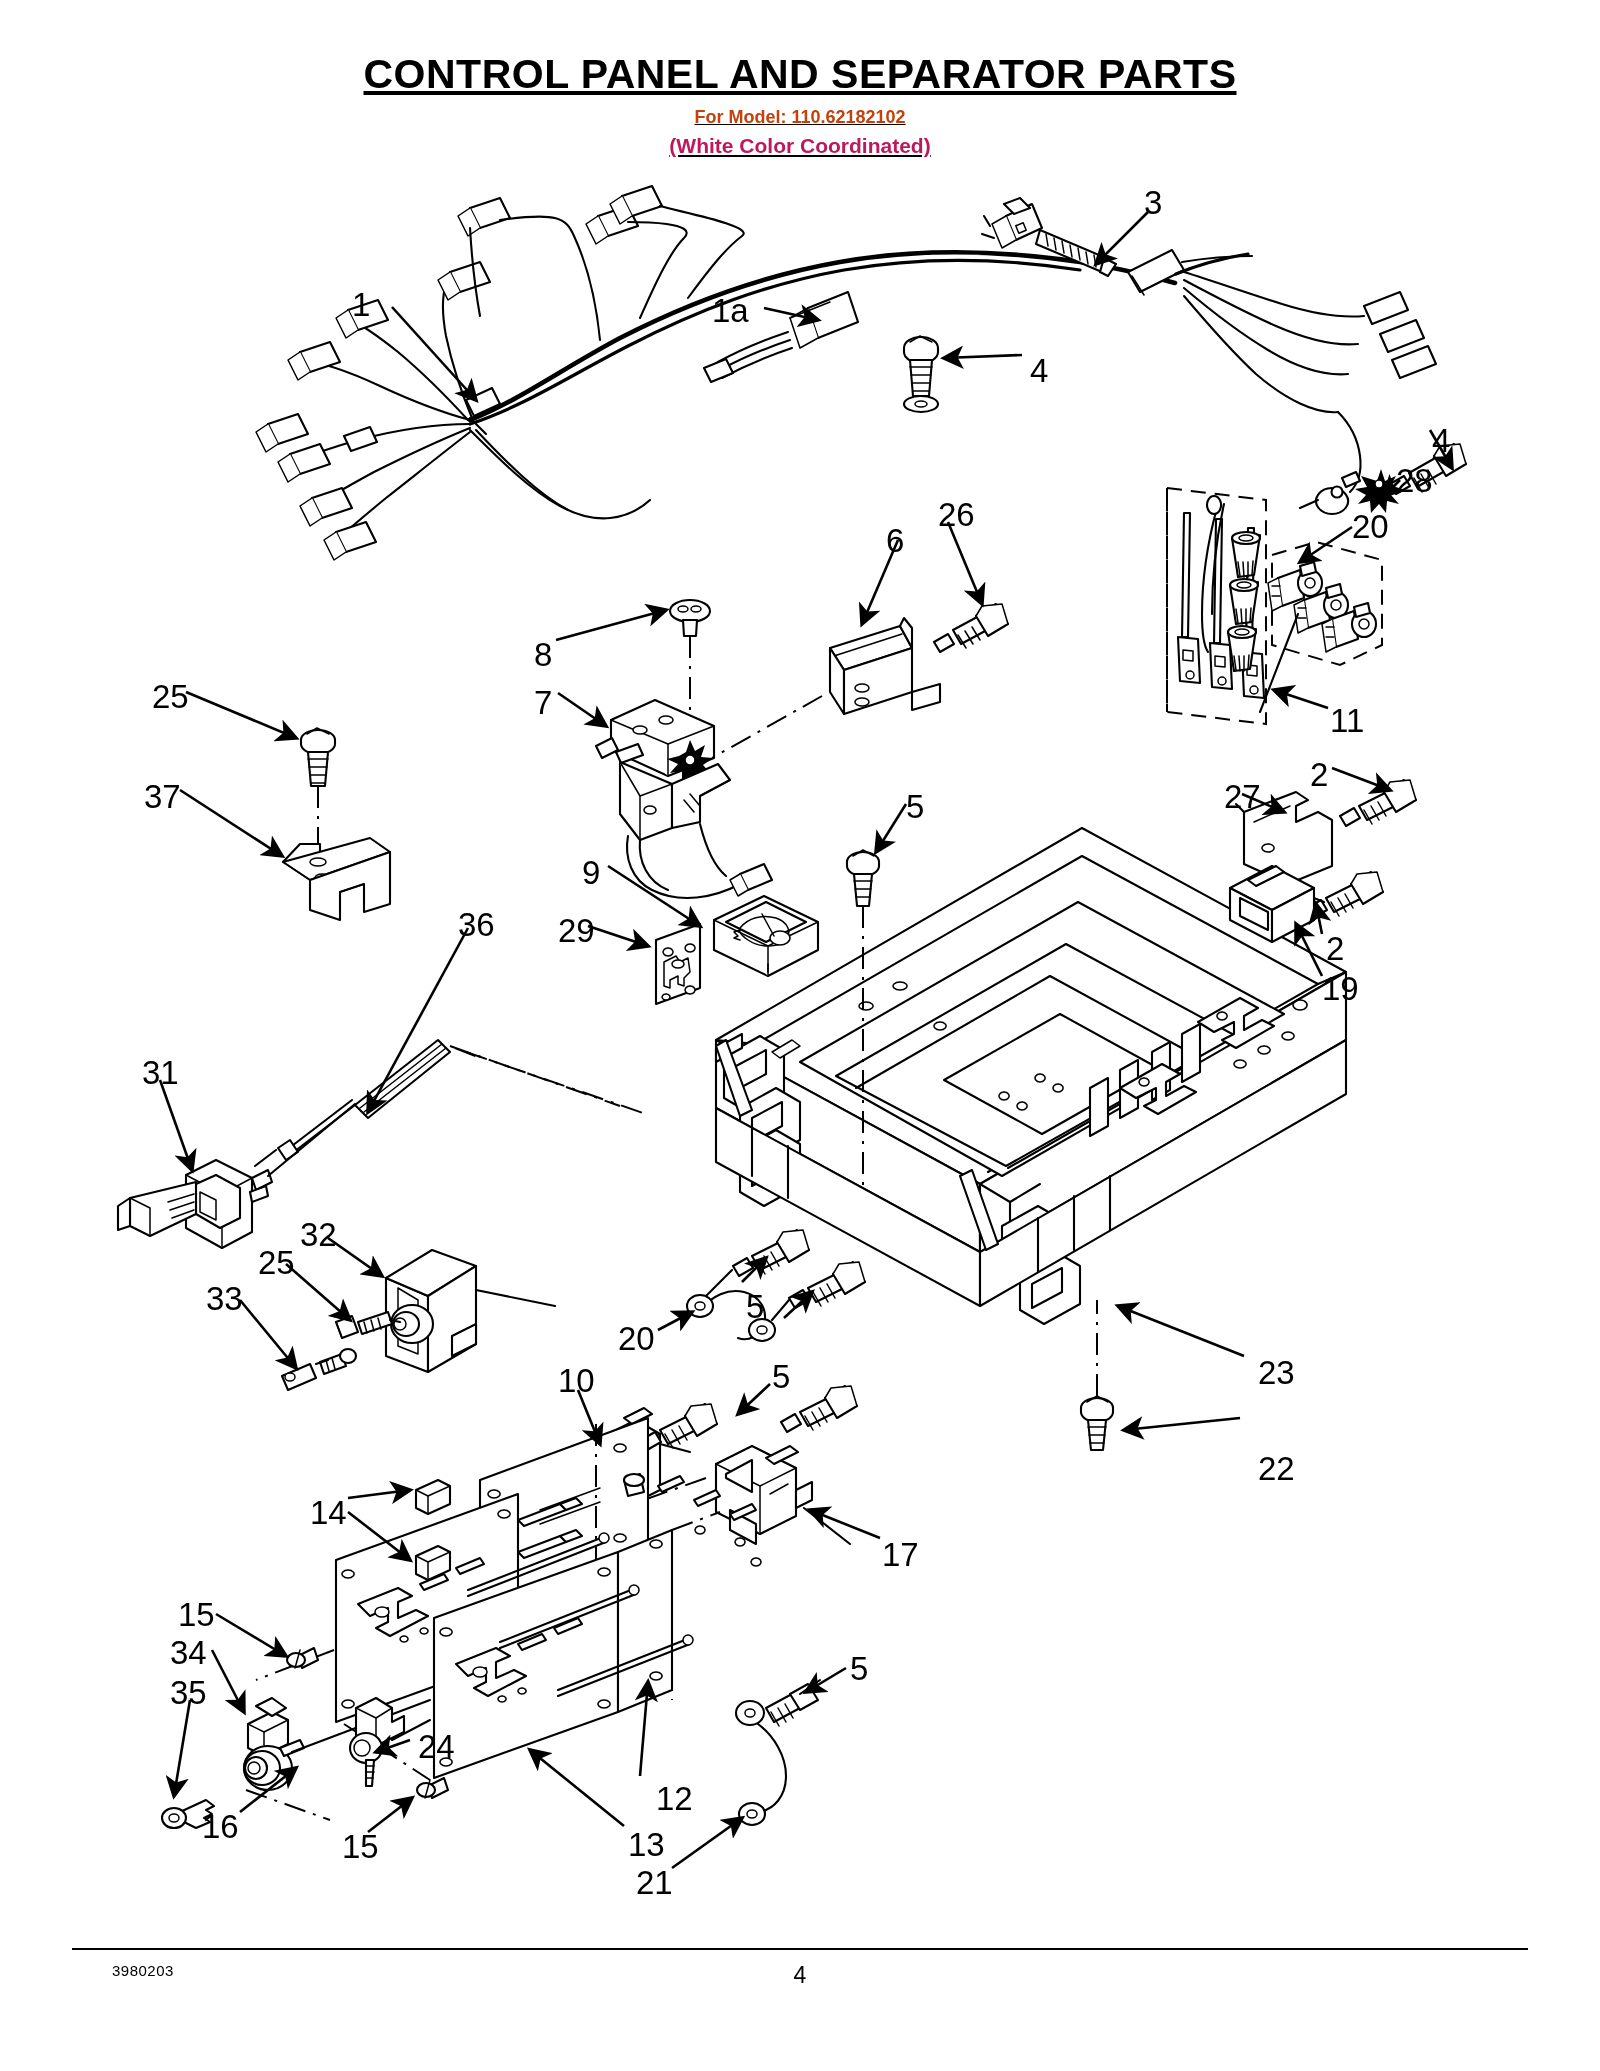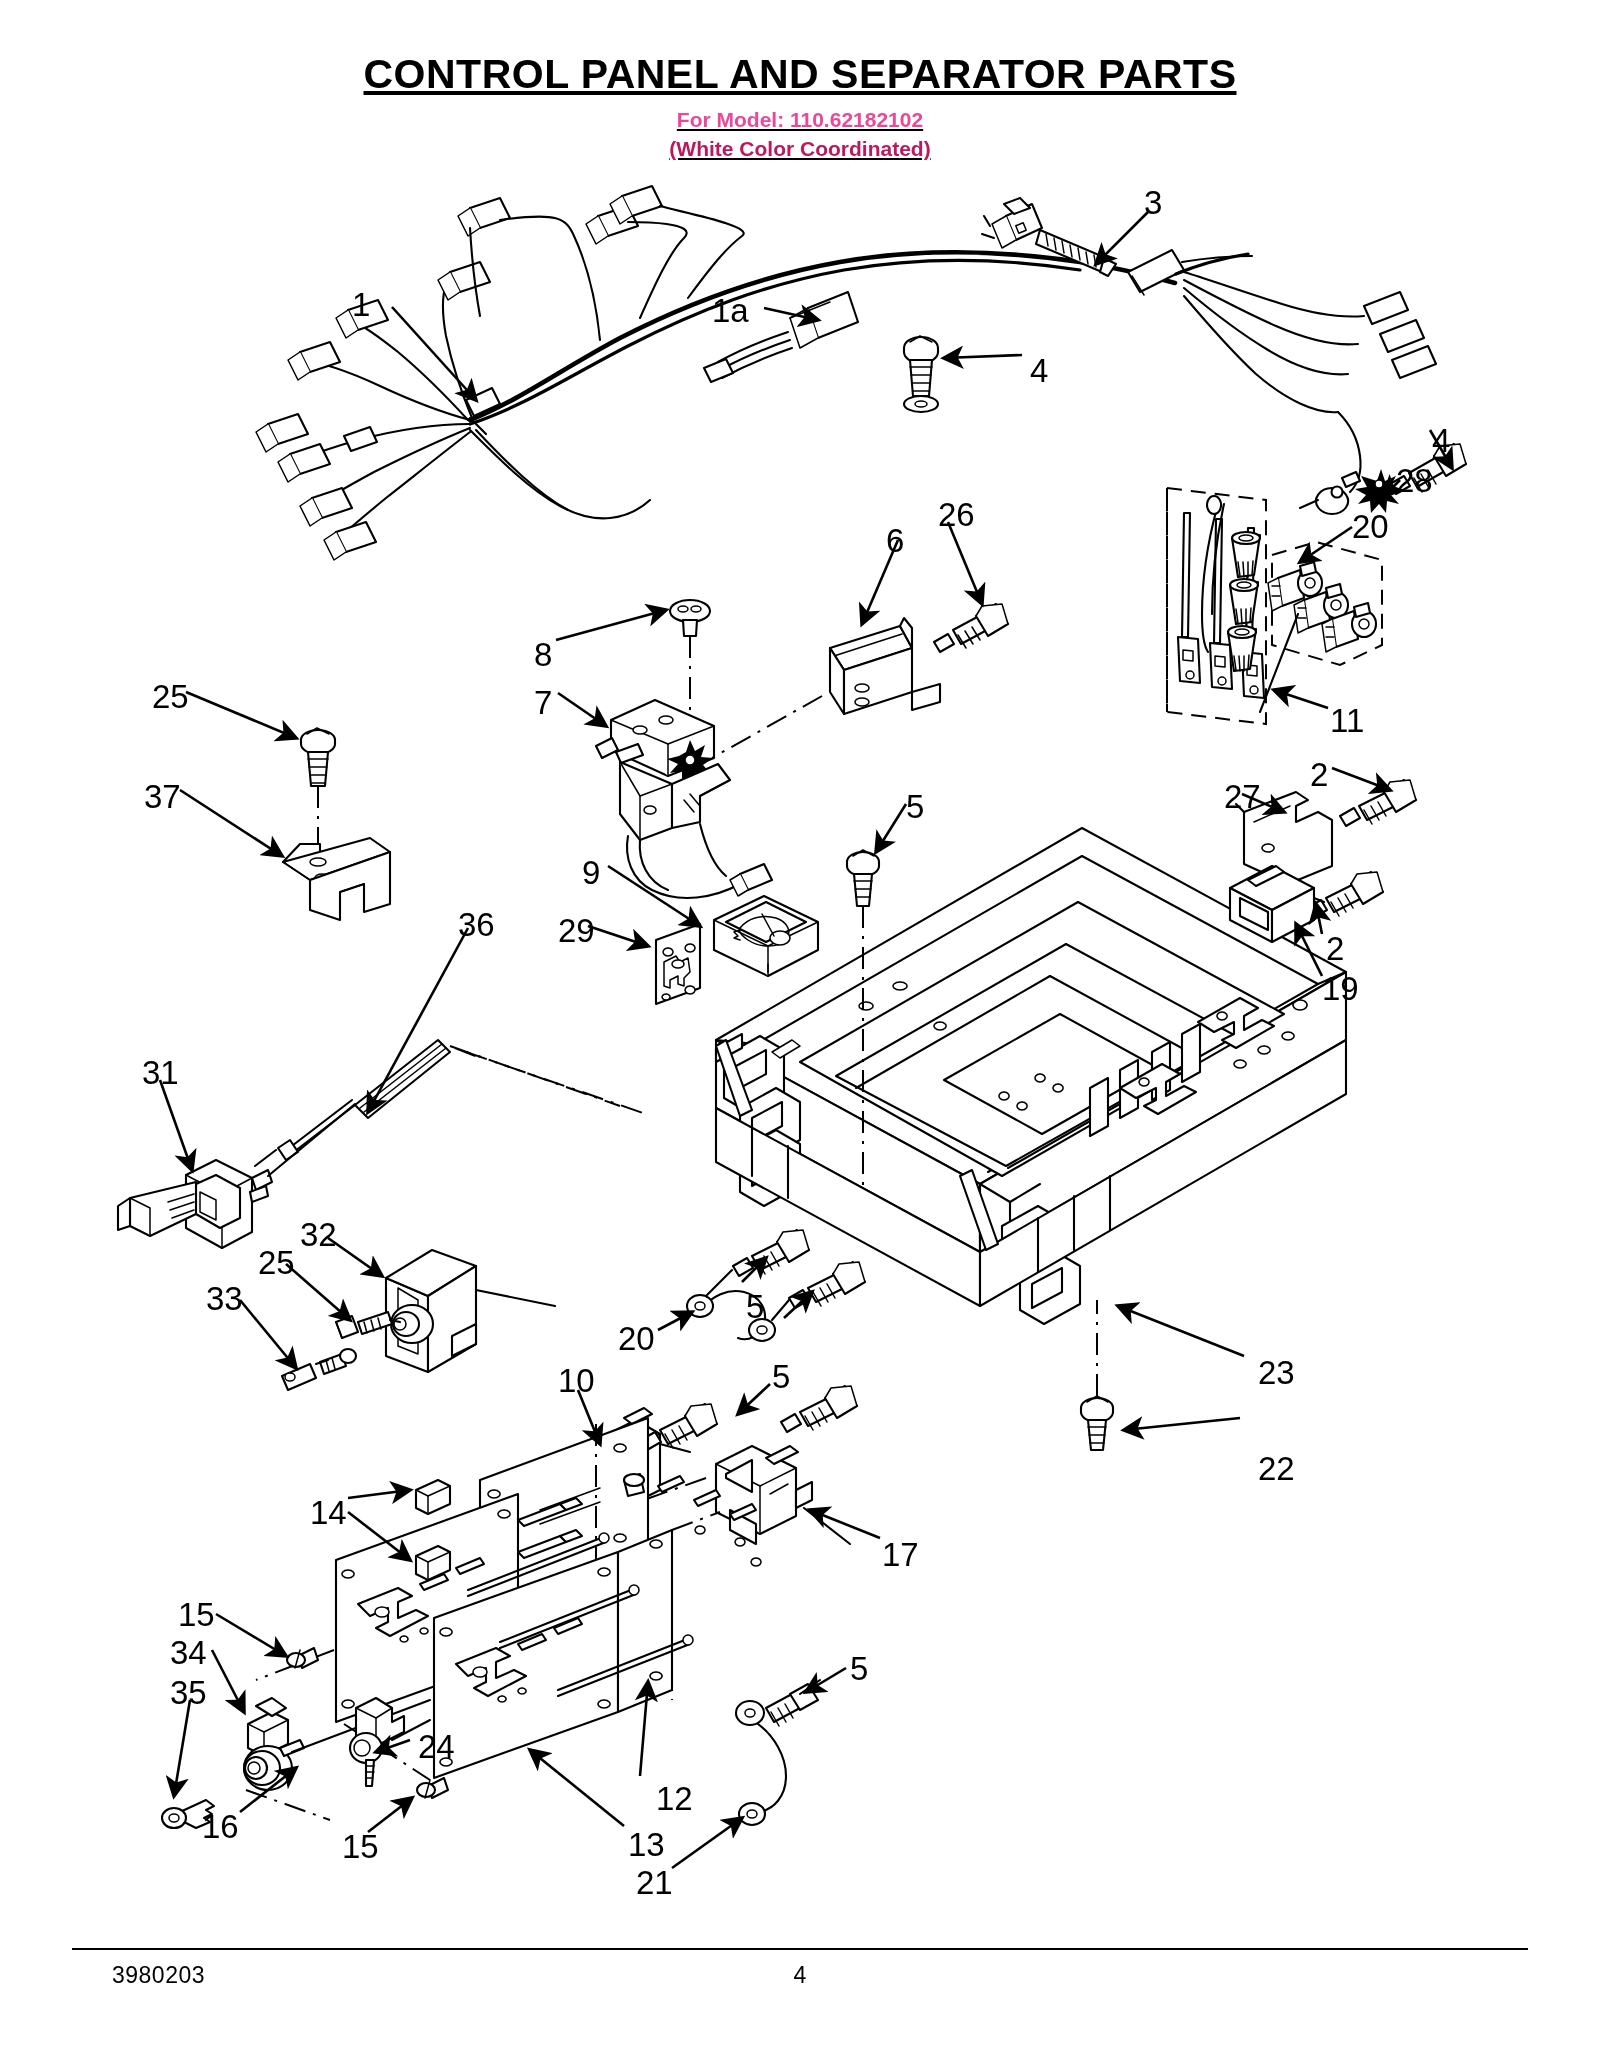--- a/index.html
+++ b/index.html
@@ -25,23 +25,23 @@
   }
   #doc-title {
     font-size: 41px;
     font-weight: bold;
     letter-spacing: 0.5px;
     color: #000;
     line-height: 1.12;
     margin: 0;
   }
   #doc-subtitle {
-    font-size: 21px;
+    font-size: 18px;
     font-weight: bold;
-    color: #ec4899;
+    color: #c2410c;
     margin: 9px 0 0 0;
     line-height: 1.2;
   }
   #doc-subtitle2 {
     font-size: 21px;
     font-weight: bold;
     color: #be185d;
     margin: 4px 0 0 0;
     line-height: 1.2;
   }
@@ -54,21 +54,21 @@
   }
   #footer-rule {
     position: absolute;
     left: 72px; top: 0px;
     width: 1456px; height: 2px;
     background: #000;
   }
   #footer-code {
     position: absolute;
     left: 112px; top: 14px;
-    font-size: 23px;
+    font-size: 15px;
     color: #000;
     letter-spacing: 0.5px;
   }
   #footer-page {
     position: absolute;
     left: 0; top: 14px;
     width: 1600px;
     text-align: center;
     font-size: 23px;
     color: #000;

